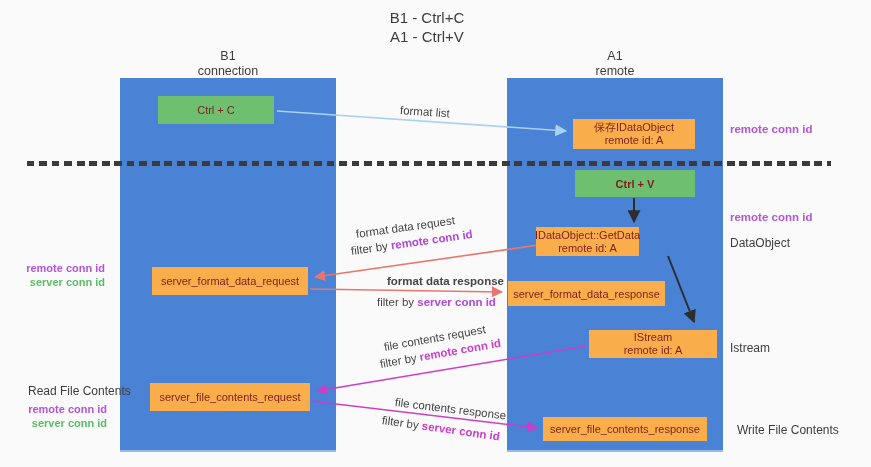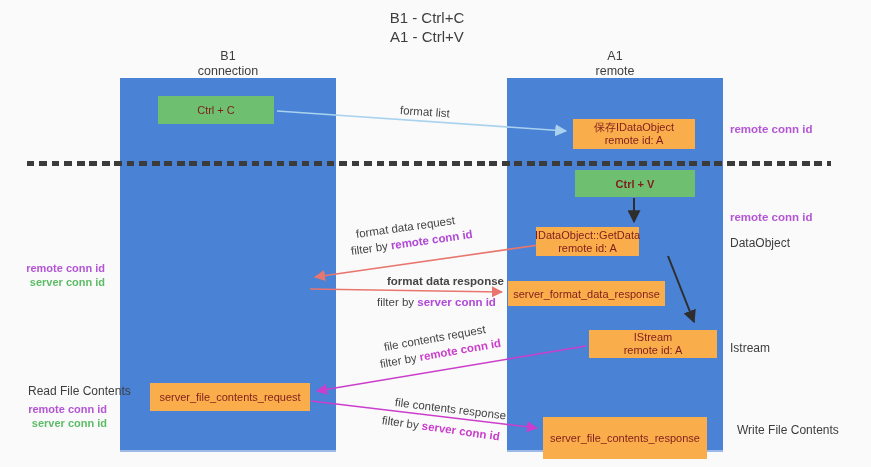--- a/index.html
+++ b/index.html
@@ -90,35 +90,38 @@
 
   <div class="node green" style="left:575px;top:170px;width:120px;height:27px;font-weight:bold;">
     <span class="one">Ctrl + V</span>
   </div>
 
   <div class="node orange" style="left:536px;top:227px;width:103px;height:29px;">
     <span class="l">IDataObject::GetData</span>
     <span class="l">remote id: A</span>
   </div>
 
+  <div class="node orange" style="left:152px;top:267px;width:156px;height:28px;">
+    <span class="one">server_format_data_request</span>
+  </div>
 
   <div class="node orange" style="left:508px;top:281px;width:157px;height:25px;">
     <span class="one">server_format_data_response</span>
   </div>
 
   <div class="node orange" style="left:589px;top:330px;width:128px;height:28px;">
     <span class="l">IStream</span>
     <span class="l">remote id: A</span>
   </div>
 
   <div class="node orange" style="left:150px;top:383px;width:160px;height:28px;">
     <span class="one">server_file_contents_request</span>
   </div>
 
-  <div class="node orange" style="left:543px;top:417px;width:164px;height:42px;">
+  <div class="node orange" style="left:543px;top:417px;width:164px;height:24px;">
     <span class="one">server_file_contents_response</span>
   </div>
 
   <div class="ann" style="left:400px;top:104px;transform:rotate(4deg);">format list</div>
 
   <div class="ann" style="left:356px;top:228px;transform:rotate(-8deg);">format data request</div>
   <div class="ann" style="left:351px;top:245px;transform:rotate(-8deg);">
     <span>filter by </span><span class="key-purple">remote conn id</span>
   </div>
 

